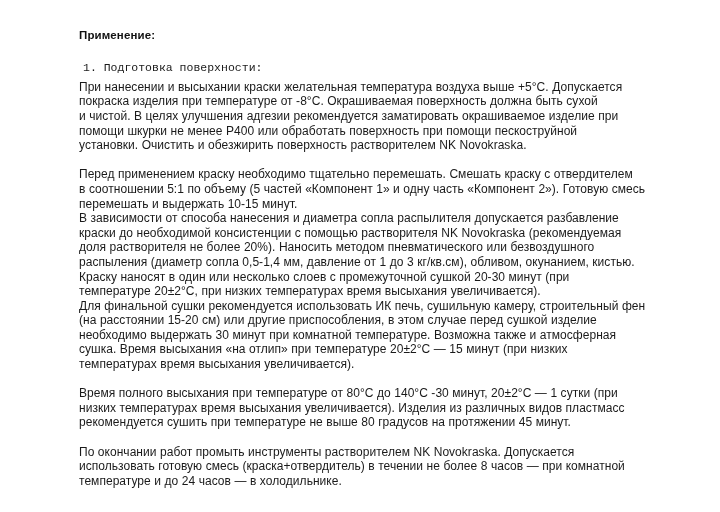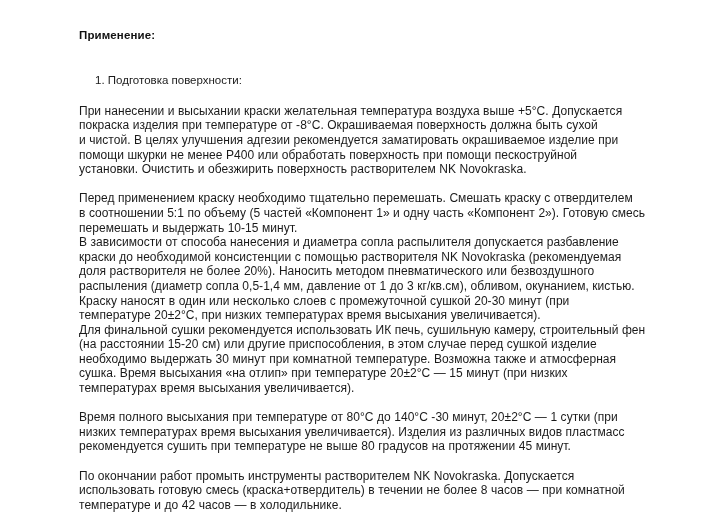--- a/index.html
+++ b/index.html
@@ -39,21 +39,22 @@
     color: #1a1a1a;
     margin: 0;
     white-space: pre-wrap;
     letter-spacing: 0.003em;
     word-spacing: 0.01em;
   }
   .section-title {
     font-size: 11.5px;
     line-height: 14.6px;
     color: #1a1a1a;
-    margin: 16px;
+    margin: 4px;
+    font-family: Liberation Mono, monospace;
   }
 </style>
 </head>
 <body>
 
 <div class="page">
 
   <h1 class="doc-heading">Применение:</h1>
 
   <div class="spacer-line"></div>
@@ -87,15 +88,15 @@
   <div class="spacer-line"></div>
 
   <p class="para">Время полного высыхания при температуре от 80°С до 140°С -30 минут, 20±2°С — 1 сутки (при
 низких температурах время высыхания увеличивается). Изделия из различных видов пластмасс
 рекомендуется сушить при температуре не выше 80 градусов на протяжении 45 минут.</p>
 
   <div class="spacer-line"></div>
 
   <p class="para">По окончании работ промыть инструменты растворителем NK Novokraska. Допускается
 использовать готовую смесь (краска+отвердитель) в течении не более 8 часов — при комнатной
-температуре и до 42 часов — в холодильнике.</p>
+температуре и до 24 часов — в холодильнике.</p>
 
 </div>
 
 </body></html>

